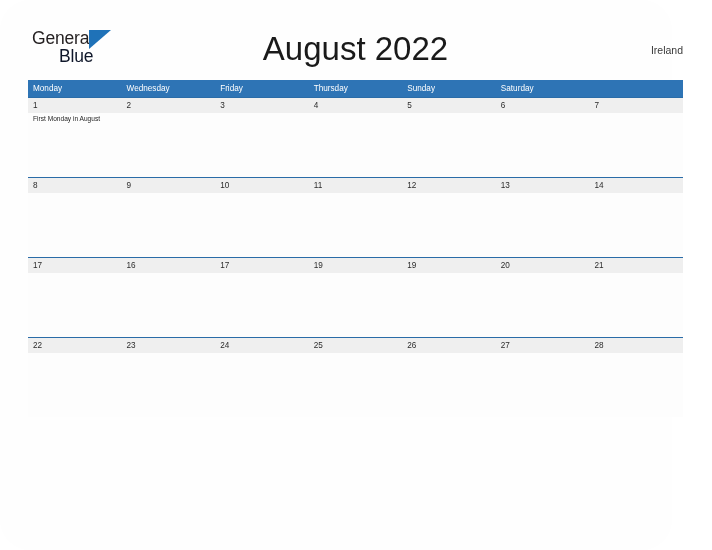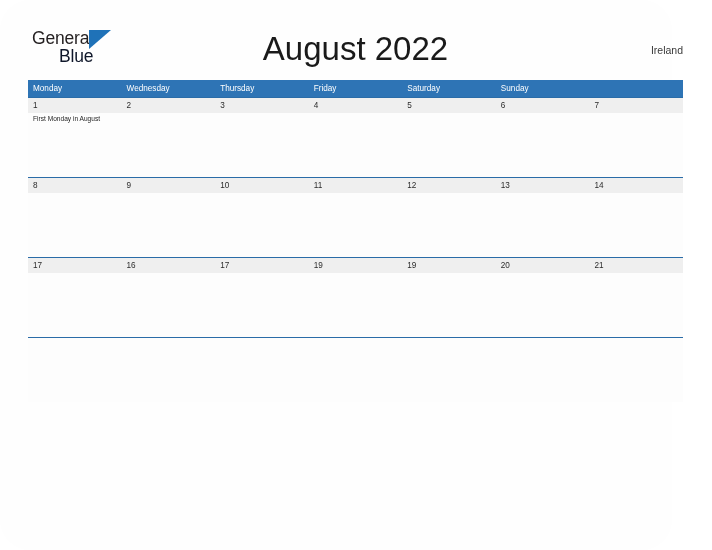--- a/index.html
+++ b/index.html
@@ -169,24 +169,24 @@
     <div id="cal-title">August 2022</div>
 
     <div id="cal-location">Ireland</div>
 
   </div>
 
   <div id="grid">
     <div class="weekday-row" id="weekday-row">
         <div class="weekday-cell">Monday</div>
         <div class="weekday-cell">Wednesday</div>
+        <div class="weekday-cell">Friday</div>
         <div class="weekday-cell">Thursday</div>
-        <div class="weekday-cell">Friday</div>
+        <div class="weekday-cell">Sunday</div>
         <div class="weekday-cell">Saturday</div>
-        <div class="weekday-cell">Sunday</div>
       </div>
     <div id="week-rows">
         <div class="week-row">
           <div class="dates-band">
             <div class="date-cell">1</div>
             <div class="date-cell">2</div>
             <div class="date-cell">3</div>
             <div class="date-cell">4</div>
             <div class="date-cell">5</div>
             <div class="date-cell">6</div>
@@ -238,20 +238,29 @@
             <div class="event-cell"></div>
             <div class="event-cell"></div>
             <div class="event-cell"></div>
             <div class="event-cell"></div>
             <div class="event-cell"></div>
             <div class="event-cell"></div>
             <div class="event-cell"></div>
           </div>
         </div>
         <div class="week-row">
+          <div class="dates-band">
+            <div class="date-cell">22</div>
+            <div class="date-cell">23</div>
+            <div class="date-cell">24</div>
+            <div class="date-cell">25</div>
+            <div class="date-cell">26</div>
+            <div class="date-cell">27</div>
+            <div class="date-cell">28</div>
+          </div>
           <div class="events-band">
             <div class="event-cell"></div>
             <div class="event-cell"></div>
             <div class="event-cell"></div>
             <div class="event-cell"></div>
             <div class="event-cell"></div>
             <div class="event-cell"></div>
             <div class="event-cell"></div>
           </div>
         </div>

